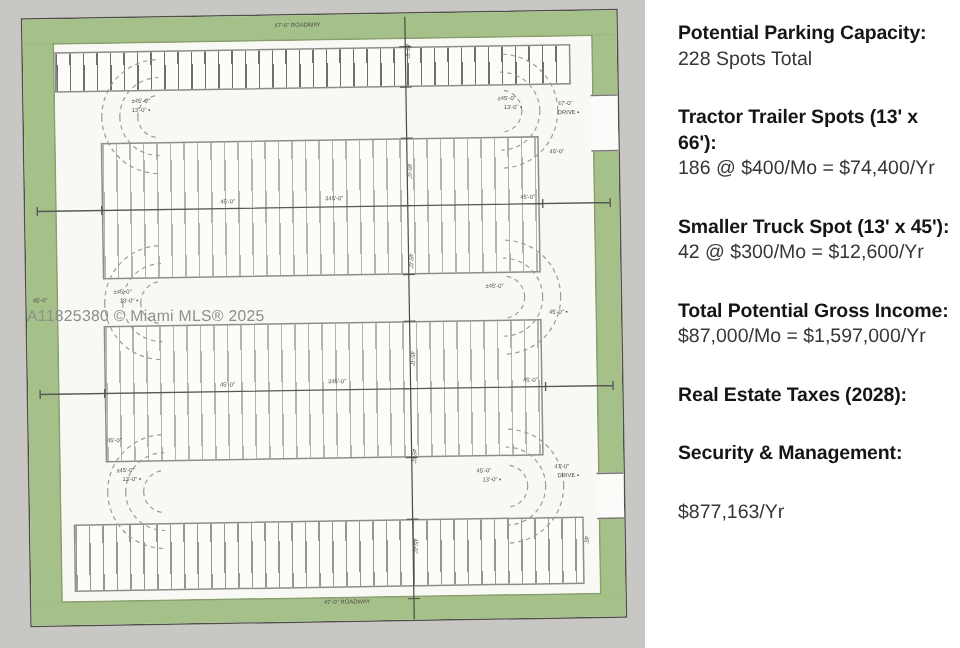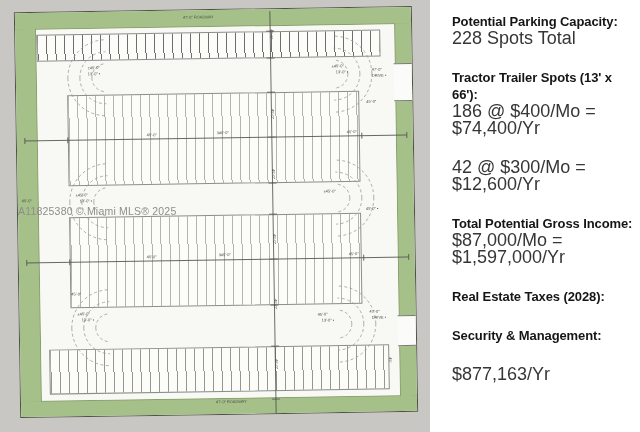--- a/index.html
+++ b/index.html
@@ -48,21 +48,21 @@
 
   .watermark { position:absolute; left:18px; top:205px; z-index:6;
                font-size:10.5px; letter-spacing:.2px; color:#8e8e8a; }
 
   
   .info { position:absolute; left:430px; top:0; width:210px; height:432px;
           background:#ffffff; padding:13px 6px 0 22px; }
   .block { margin-bottom:22px; }
   .block .t { font-weight:bold; font-size:13px; line-height:17px;
               letter-spacing:-0.1px; color:#151515; }
-  .block .v { font-size:18px; line-height:17px; color:#363636; }
+  .block .v { font-size:13px; line-height:17px; color:#363636; }
 </style>
 </head>
 <body>
 
 <div class="stage" style="--green: #a6c089;">
 
   <div class="plan-area">
     <div class="paper">
 
       <div class="gstrip g-top"></div>
@@ -136,20 +136,21 @@
   <div class="info" id="info-panel">
       <div class="block">
         <div class="t">Potential Parking Capacity:</div>
         <div class="v">228 Spots Total</div>
       </div>
       <div class="block">
         <div class="t">Tractor Trailer Spots (13' x 66'):</div>
         <div class="v">186 @ $400/Mo = $74,400/Yr</div>
       </div>
       <div class="block">
+        <div class="t">Smaller Truck Spot (13' x 45'):</div>
         <div class="v">42 @ $300/Mo = $12,600/Yr</div>
       </div>
       <div class="block">
         <div class="t">Total Potential Gross Income:</div>
         <div class="v">$87,000/Mo = $1,597,000/Yr</div>
       </div>
       <div class="block">
         <div class="t">Real Estate Taxes (2028):</div>
       </div>
       <div class="block">

